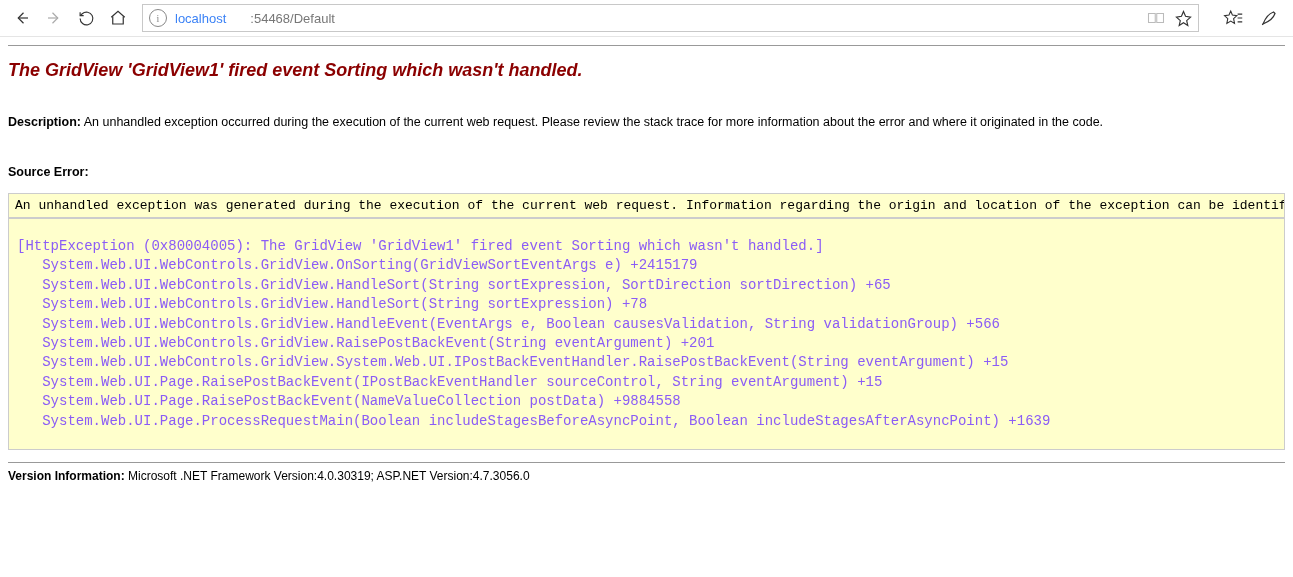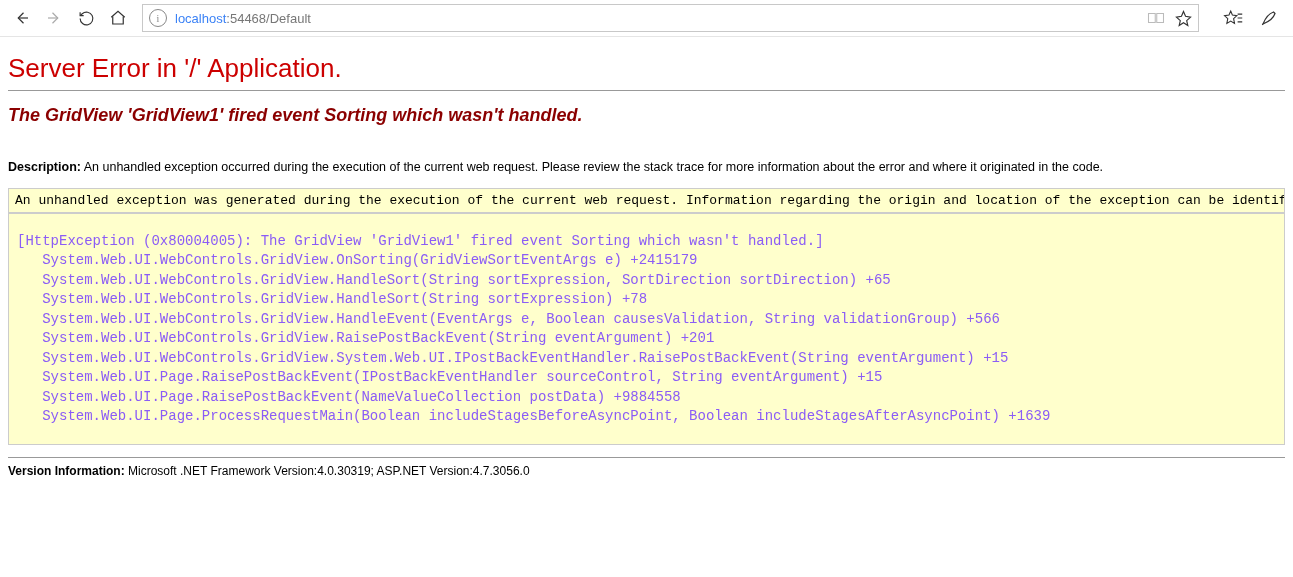--- a/index.html
+++ b/index.html
@@ -47,21 +47,21 @@
     margin-right:8px;
     font-family: serif;
   }
   .addr-text {
     flex:1;
     font-size:13px;
     display:flex;
     align-items:center;
   }
   .addr-host { color:#3b82f6; }
-  .addr-path { color:#777; }
+  .addr-path { color:#777;margin-left:24px; }
   .addr-right-icons { display:flex; align-items:center; gap:10px;}
   .right-cluster { display:flex; align-items:center; margin-left:8px;}
   .right-cluster .nav-btn { width:36px; }
   
   .page {
     padding: 6px 8px 16px 8px;
   }
   h1.err-title {
     font-family: Verdana, Arial, sans-serif;
     font-weight: normal;
@@ -183,31 +183,33 @@
     <div class="nav-btn">
       <svg width="18" height="18" viewBox="0 0 24 24" fill="none" stroke="#333" stroke-width="1.6">
           <path d="M4 20c4-10 8-14 14-16l2 2c-2 6-6 10-16 14z"></path>
           <path d="M4 20l-1 1"></path>
         </svg>
     </div>
   </div>
 </div>
 
 <div class="page">
-  <h1 class="err-title">Server Error in '/' Application.</h1>
   <hr class="sep">
 
   <h2 class="err-sub">The GridView 'GridView1' fired event Sorting which wasn't handled.</h2>
 
   <div class="blk">
     <span class="label">Description:</span>
     <span>An unhandled exception occurred during the execution of the current web request. Please review the stack trace for more information about the error and where it originated in the code.</span>
   </div>
 
 
+  <div class="blk">
+    <span class="label">Source Error:</span>
+  </div>
 
   <div class="code-box">An unhandled exception was generated during the execution of the current web request. Information regarding the origin and location of the exception can be identified using the exception stack trace below.</div>
 
 
   <div class="stack-box">[HttpException (0x80004005): The GridView 'GridView1' fired event Sorting which wasn't handled.]
    System.Web.UI.WebControls.GridView.OnSorting(GridViewSortEventArgs e) +2415179
    System.Web.UI.WebControls.GridView.HandleSort(String sortExpression, SortDirection sortDirection) +65
    System.Web.UI.WebControls.GridView.HandleSort(String sortExpression) +78
    System.Web.UI.WebControls.GridView.HandleEvent(EventArgs e, Boolean causesValidation, String validationGroup) +566
    System.Web.UI.WebControls.GridView.RaisePostBackEvent(String eventArgument) +201

